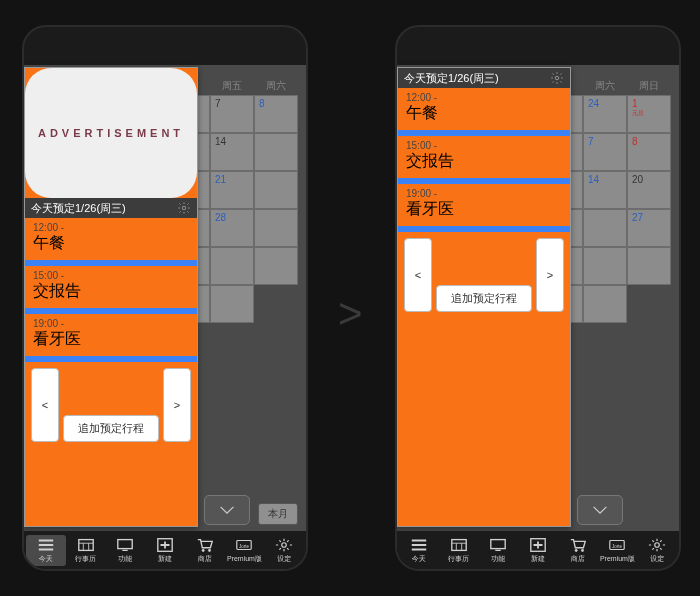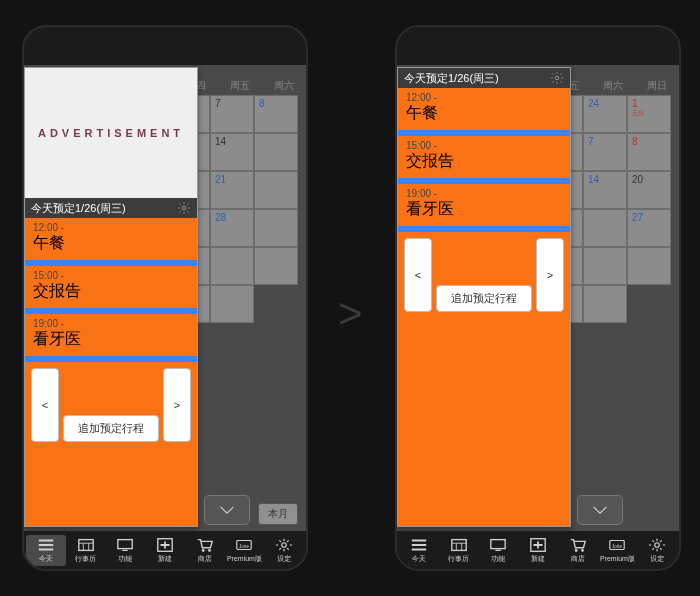--- a/index.html
+++ b/index.html
@@ -38,21 +38,21 @@
     position: absolute;
     top: 38px;
     left: 0;
     right: 0;
     bottom: 38px;
     background: #4a4a4a;
     opacity: 1;
   }
   .cal-head {
     position: absolute;
-    top: 14px; right: 0;
+    top: 14px; right: 8px;
     width: 132px;
     display: grid; grid-template-columns: repeat(3,1fr);
     font-size: 10px;
     color: #888;
     text-align: center;
   }
   .cal-grid {
     position: absolute;
     top: 30px; right: 8px;
     width: 132px;
@@ -109,20 +109,21 @@
   .panel.no-ad   { top: 40px; bottom: 42px; }
 
   .ad-box {
     height: 130px;
     background: #efefef;
     display:flex; align-items:center; justify-content:center;
     font-size: 11px;
     letter-spacing: 4px;
     color: #7a3a4a;
     font-weight: 600;
+    border-radius: 26px;
   }
 
   .panel-title {
     background: #3c3c3c;
     color: #fff;
     font-size: 11px;
     padding: 4px 6px;
     display:flex; align-items:center; justify-content:space-between;
     height: 20px;
   }

